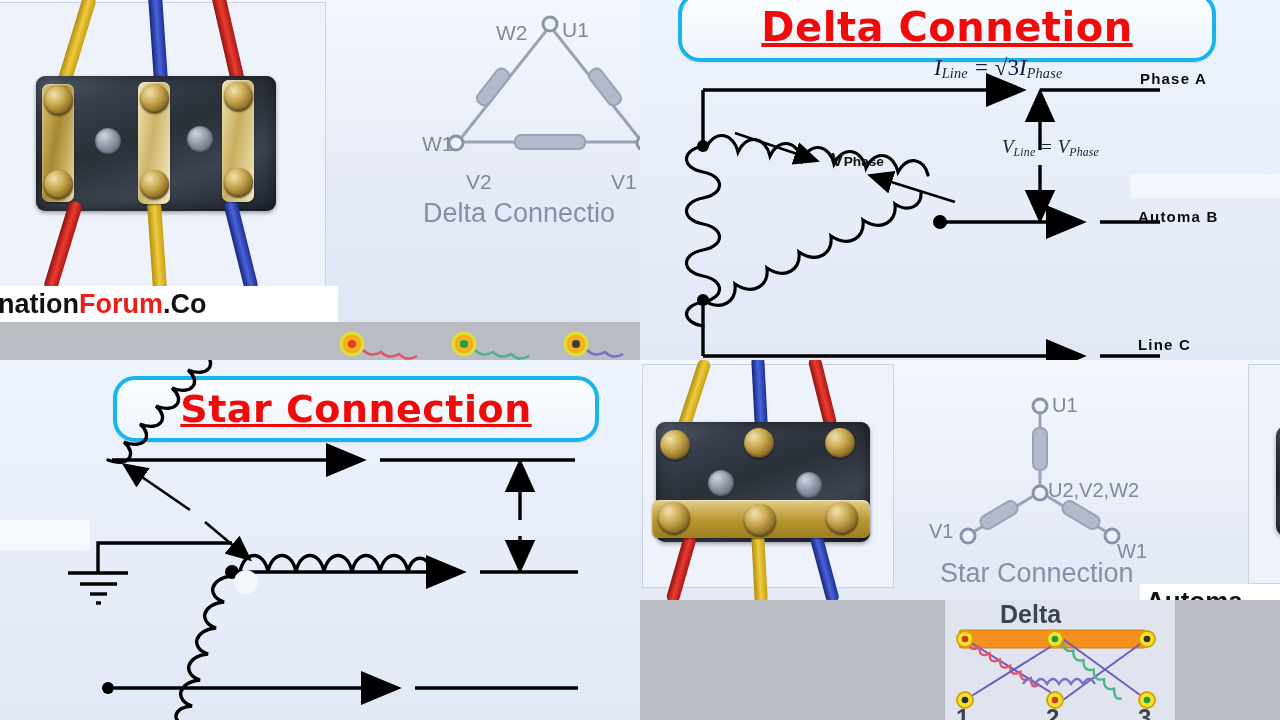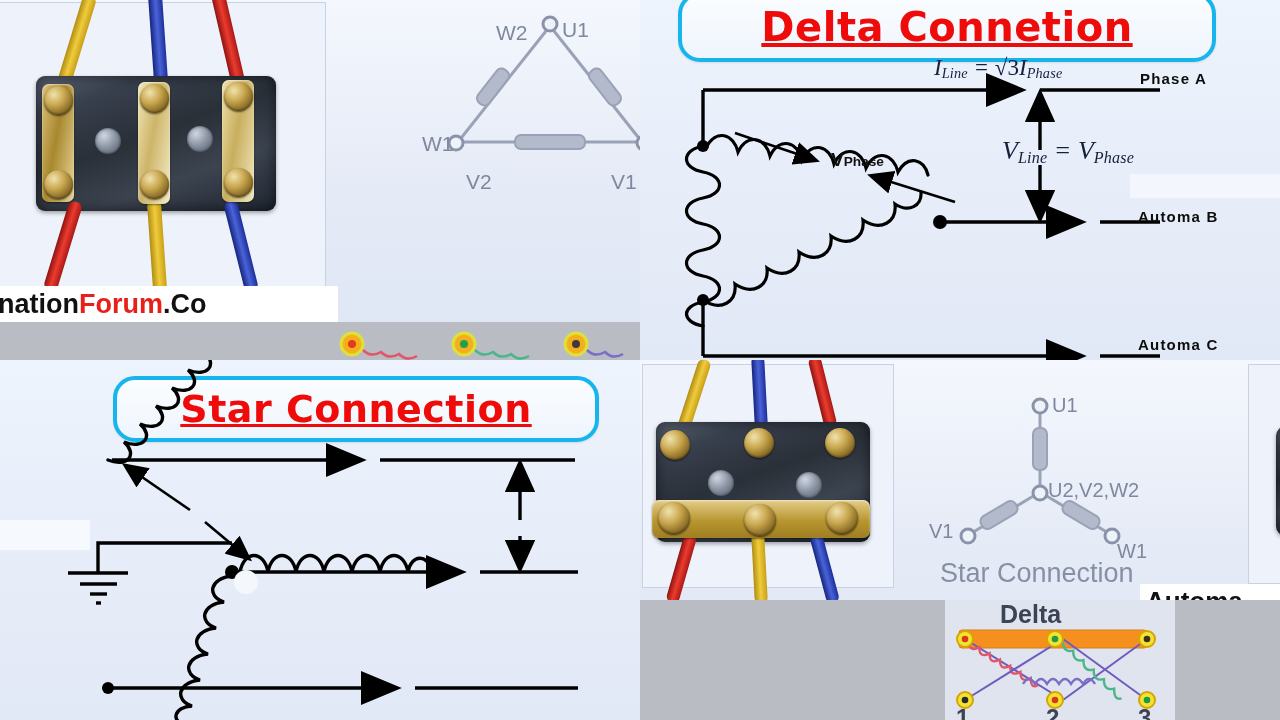--- a/index.html
+++ b/index.html
@@ -113,20 +113,21 @@
         <circle cx="46" cy="139" r="7"></circle>
         <circle cx="234" cy="139" r="7"></circle>
       </g>
     </svg>
 
     <div class="sch-lbl" style="left:496px;top:21px;font-size:21px;">W2</div>
     <div class="sch-lbl" style="left:562px;top:18px;font-size:21px;">U1</div>
     <div class="sch-lbl" style="left:422px;top:132px;font-size:21px;">W1</div>
     <div class="sch-lbl" style="left:466px;top:170px;font-size:21px;">V2</div>
     <div class="sch-lbl" style="left:611px;top:170px;font-size:21px;">V1</div>
+    <div class="sch-cap" style="left:423px;top:198px;font-size:27px;">Delta Connectio</div>
 
     <div class="wm" style="left:-4px;top:286px;width:340px;height:36px;font-size:27px;padding-left:2px;">
       <span class="k">nation</span>
         <span class="r">Forum</span>
         <span class="k">.Co</span>
     </div>
 
     <div class="greyband" style="left:0;top:322px;width:640px;height:38px;"></div>
 
     <svg style="position:absolute;left:330px;top:330px;" width="310" height="30">
@@ -210,33 +211,33 @@
     </svg>
 
     <div class="whiteband" style="left:490px;top:174px;width:150px;height:24px;background:#f3f7fd;"></div>
 
     <div class="lbl formula" style="left:258px;top:55px;font-size:23px;">
       <span>I</span><span class="sub">Line</span>
       <span>=</span>
       <span class="rad">√3</span><span>I</span><span class="sub">Phase</span>
     </div>
 
-    <div class="lbl formula" style="left:326px;top:136px;font-size:26px;">
+    <div class="lbl formula" style="left:326px;top:136px;font-size:19px;">
       <span>V</span><span class="sub">Line</span>
       <span>=</span>
       <span class="rad"></span><span>V</span><span class="sub">Phase</span>
     </div>
 
     <div class="lbl vphase" style="left:191px;top:149px;font-size:19px;">
       <span>V</span><span class="sub">Phase</span>
     </div>
 
     <div class="lbl phase-lbl" style="left:500px;top:70px;">Phase  A</div>
     <div class="lbl phase-lbl" style="left:498px;top:208px;">Automa  B</div>
-    <div class="lbl phase-lbl" style="left:498px;top:336px;">Automa  C</div>
+    <div class="lbl phase-lbl" style="left:498px;top:336px;">Line  C</div>
   </div>
 
   <div class="quad" id="q-bl">
     <div class="wash-b"></div>
 
     <div class="title-pill" style="left:113px;top:16px;width:478px;height:58px;">
       <span style="font-size:38px;">Star Connection</span>
     </div>
 
     <svg style="position:absolute;left:0;top:0;" width="640" height="360" viewBox="0 0 640 360">

